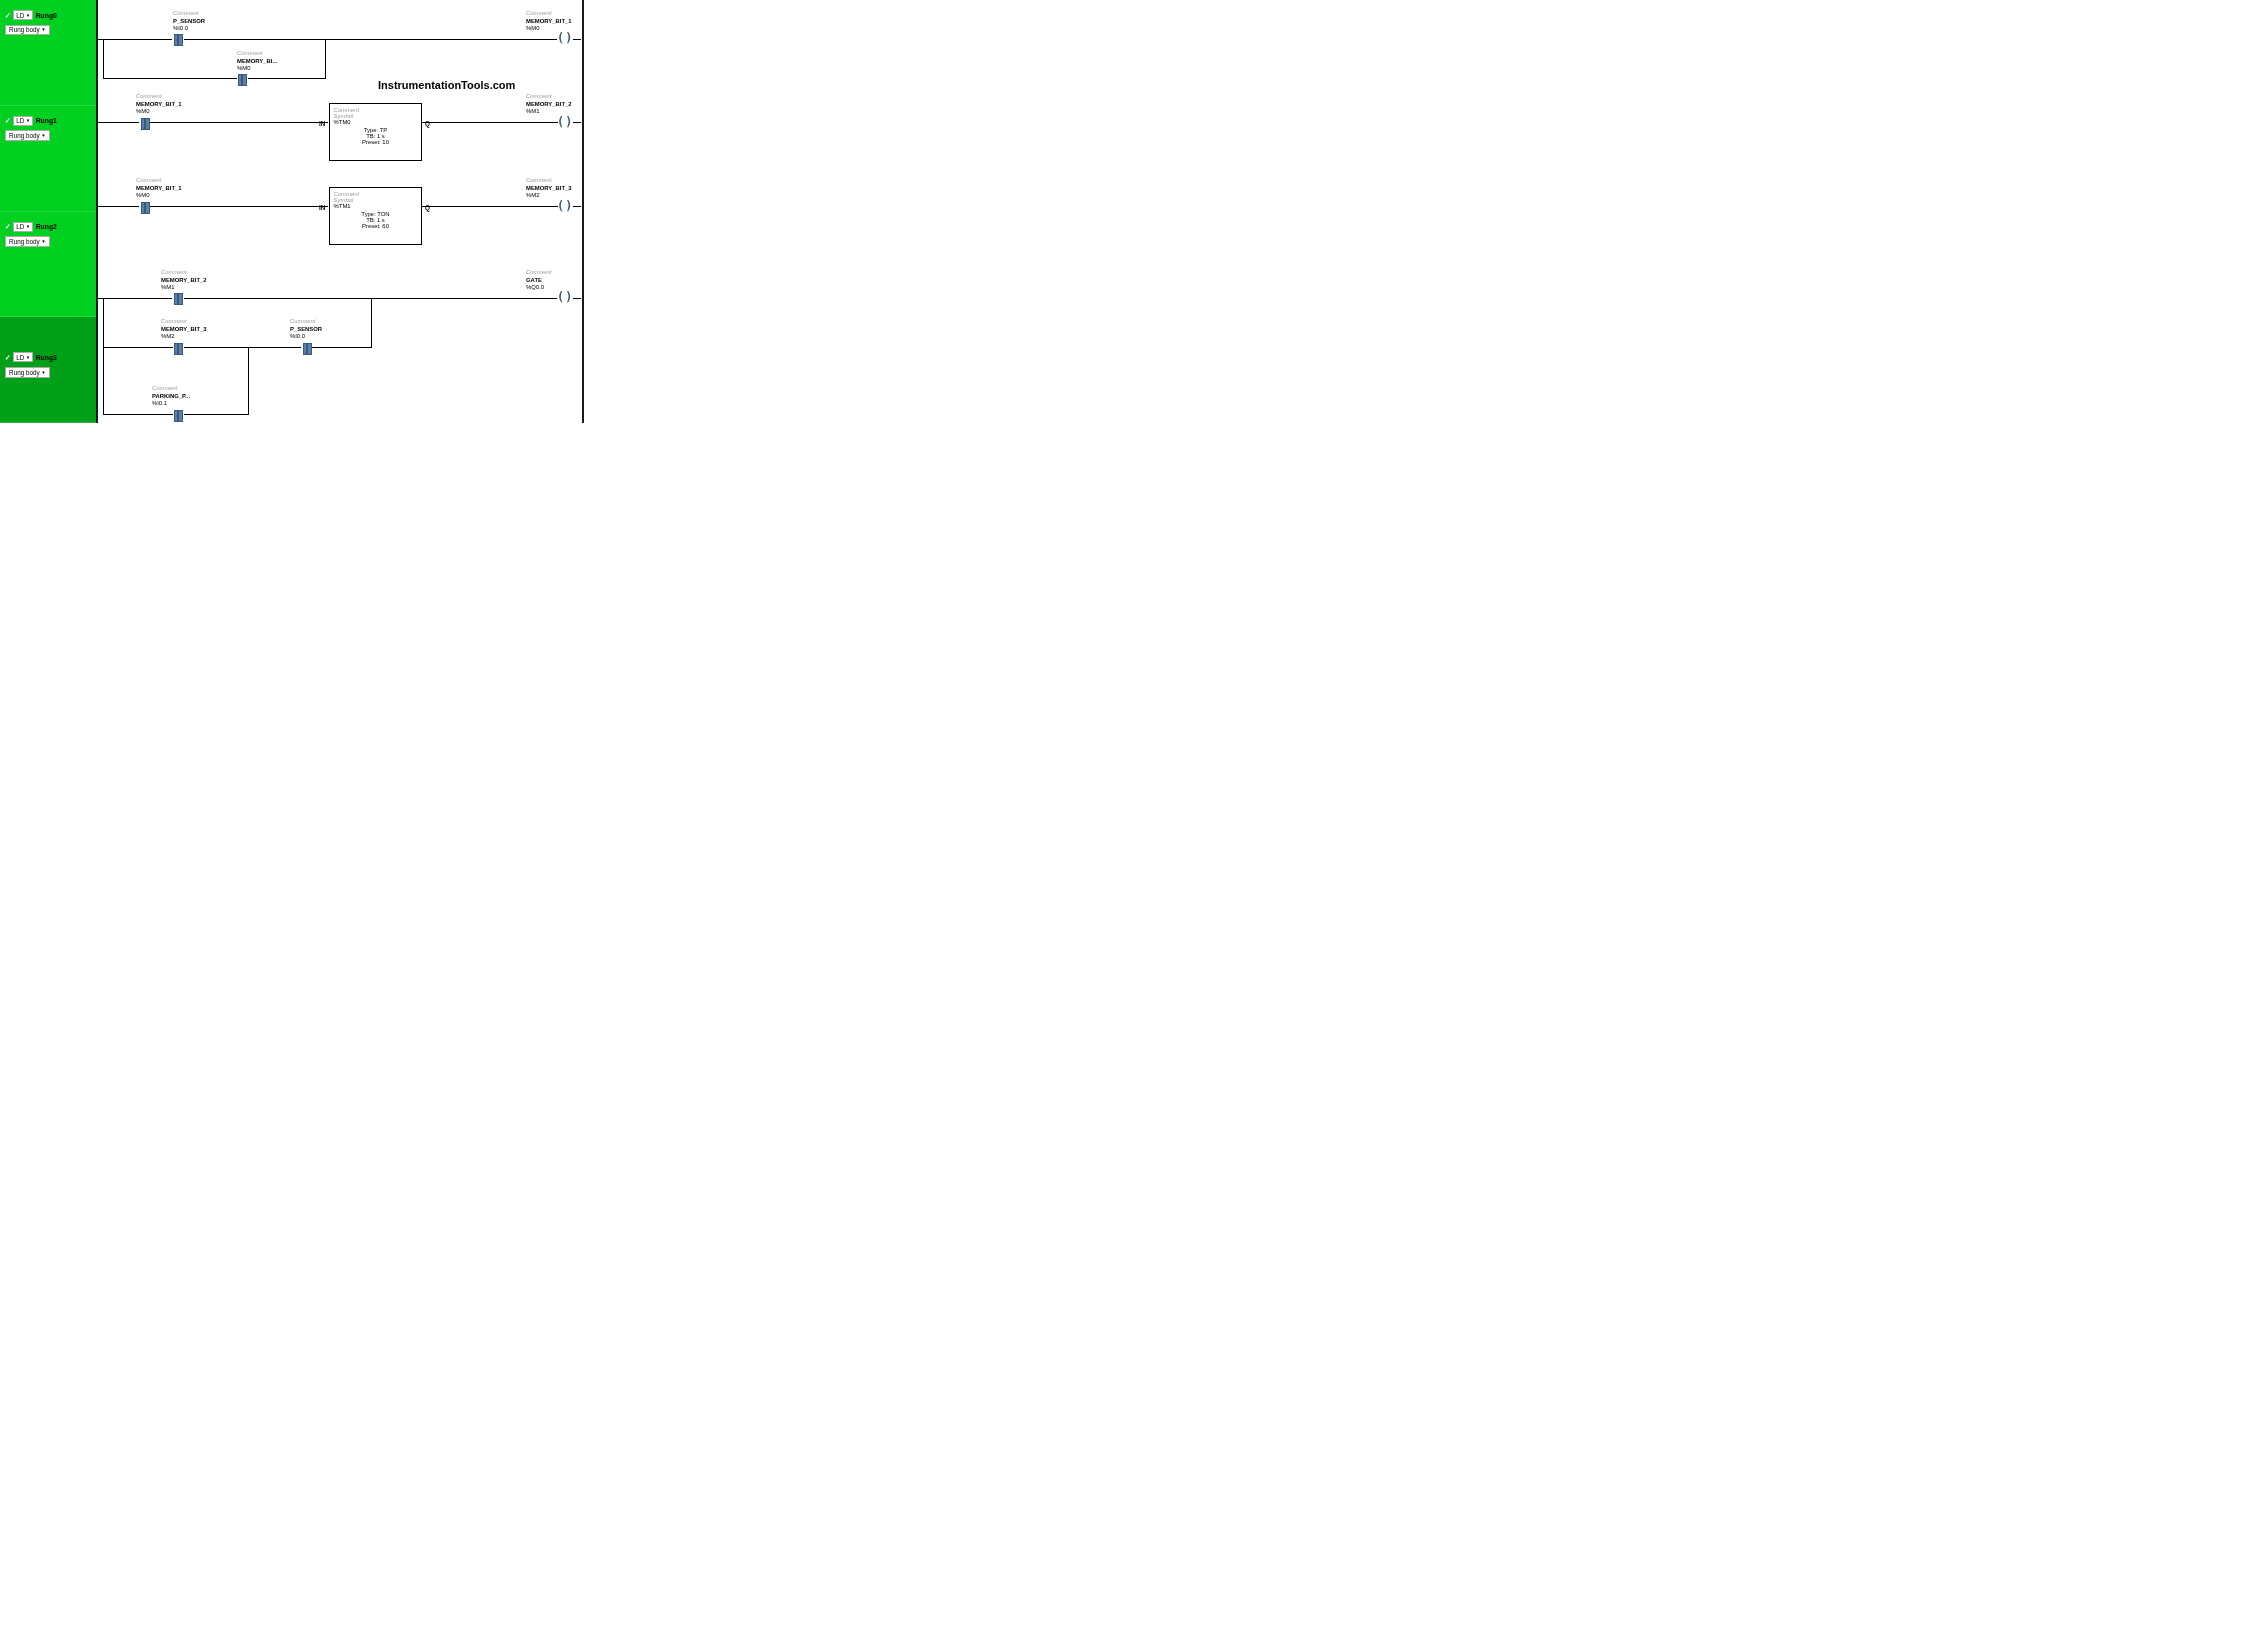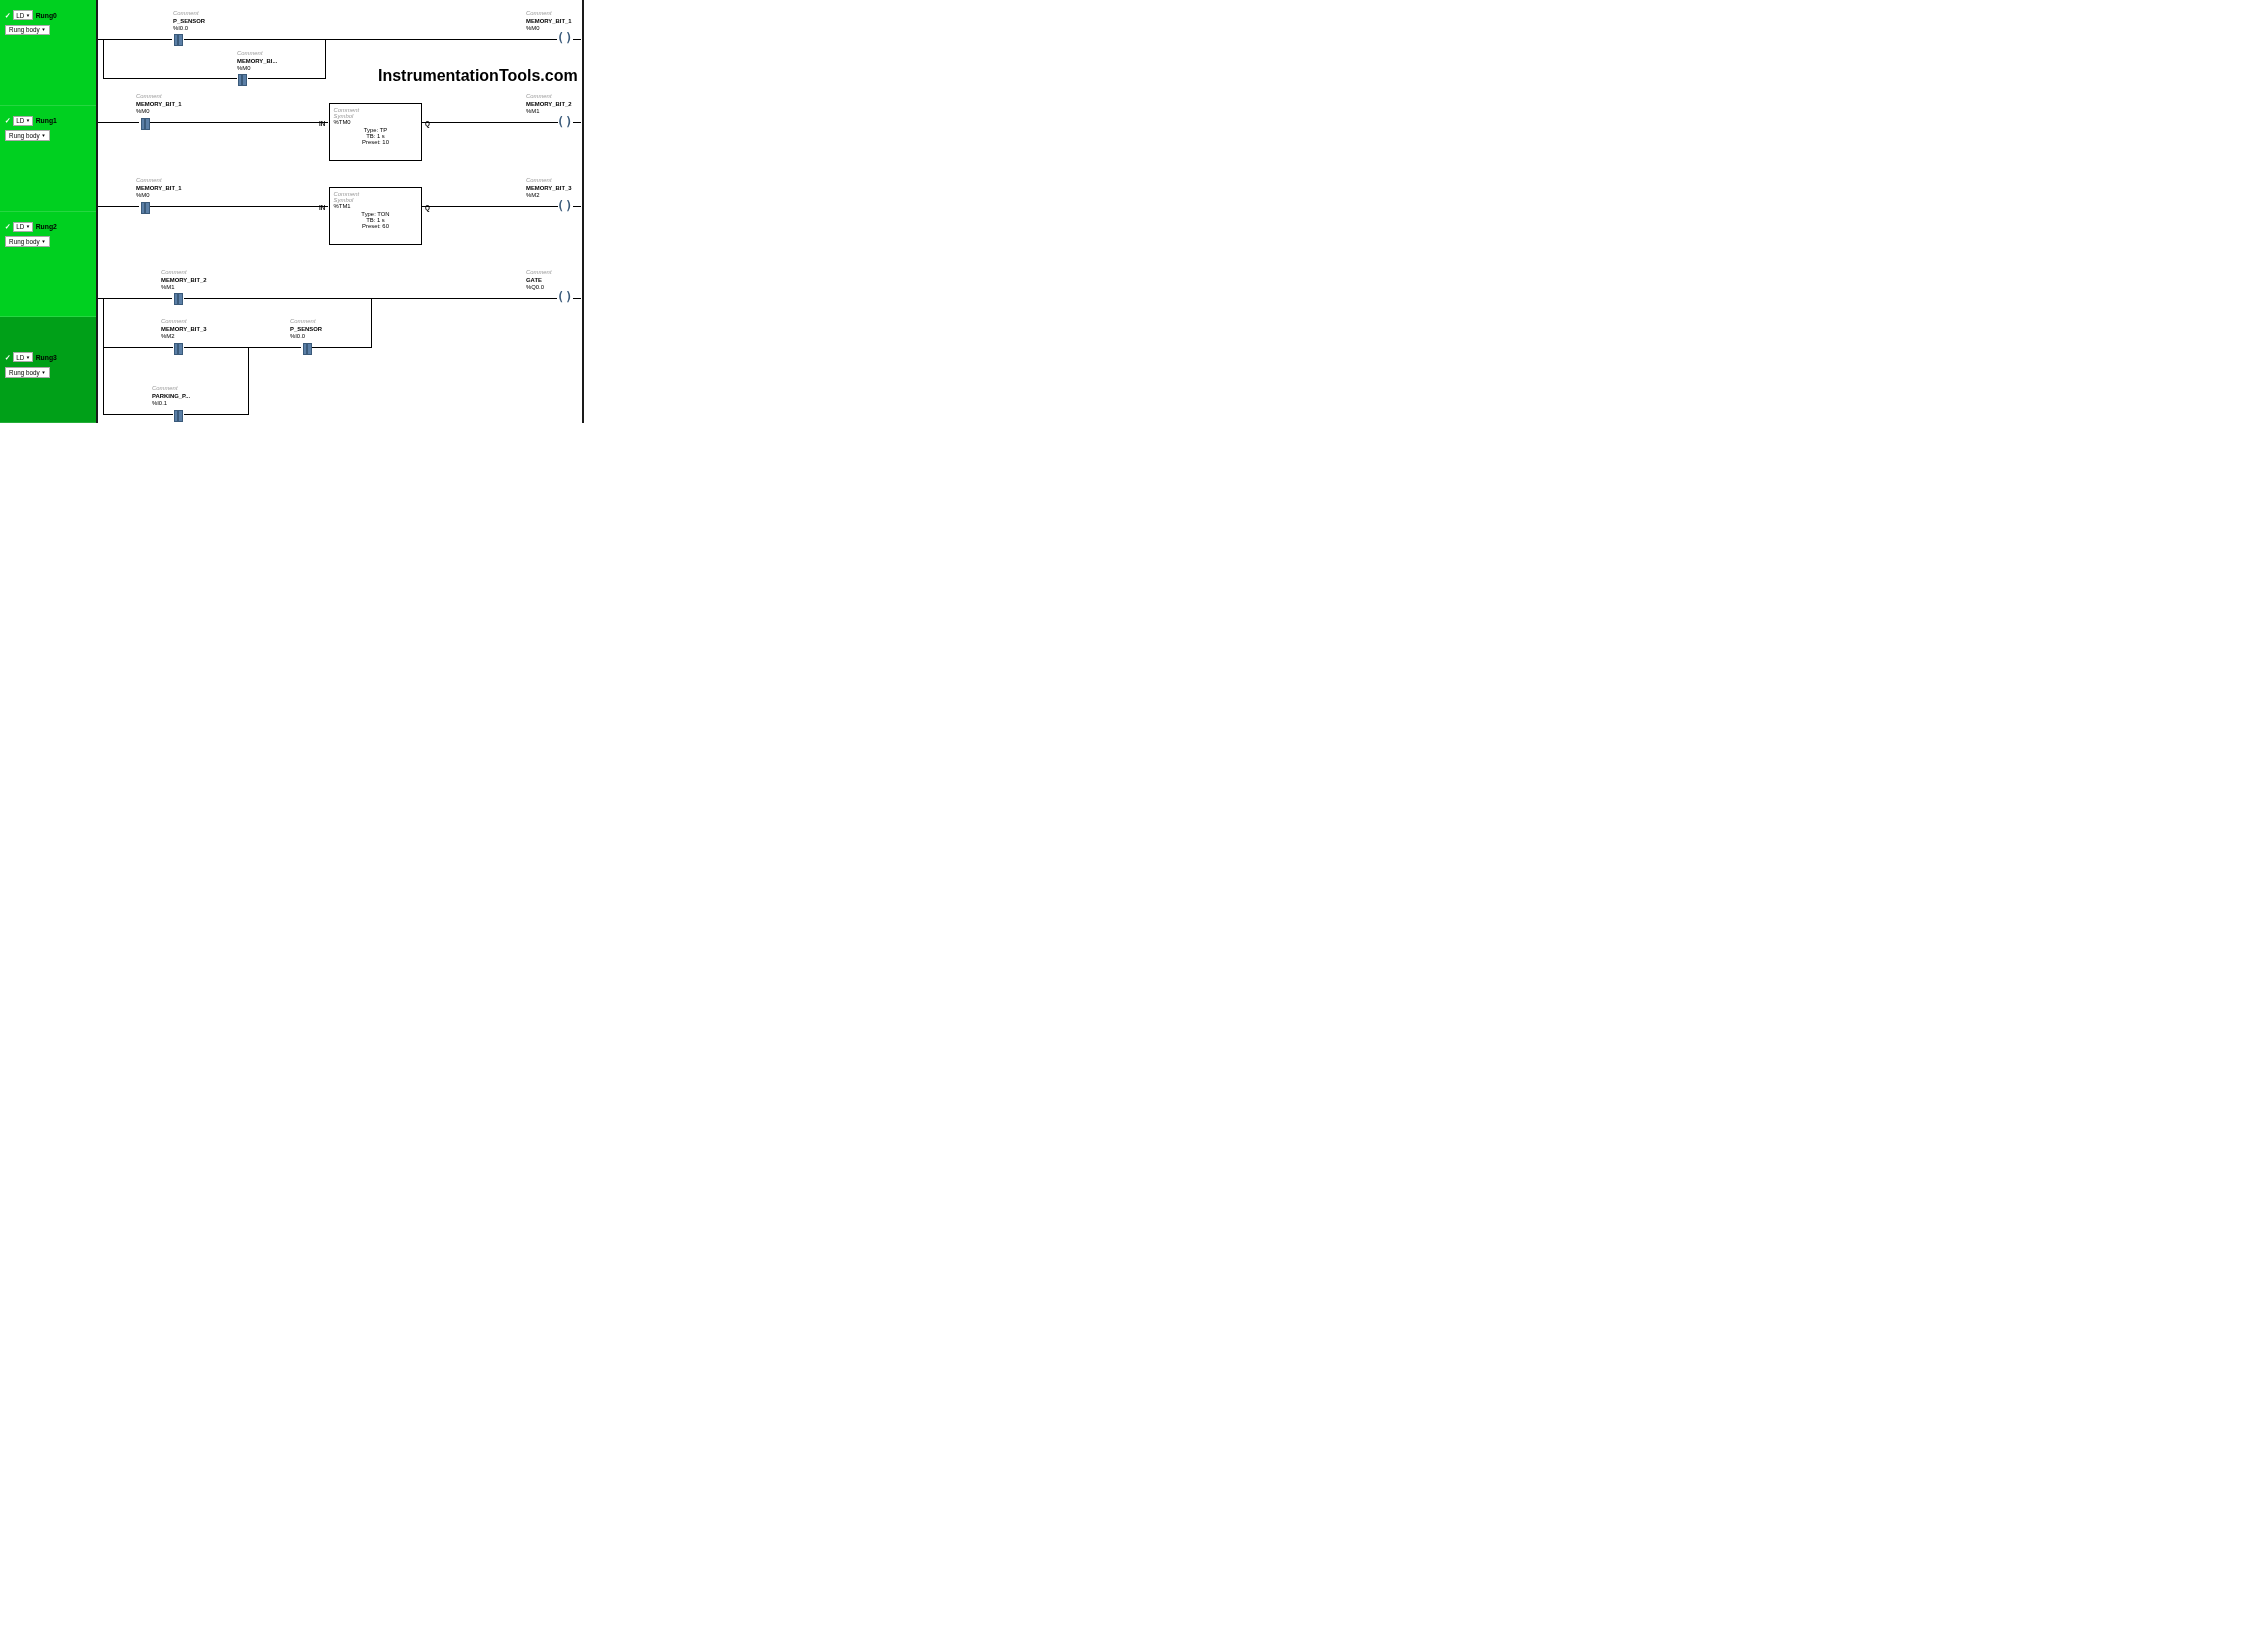--- a/index.html
+++ b/index.html
@@ -135,22 +135,23 @@
     padding: 2.7px 3.6px;
   }
   .timer-pin {
     position: absolute;
     font-weight: bold;
     font-size: 6.3px;
   }
   .watermark {
     position: absolute;
     font-weight: bold;
-    font-size: 16px;
+    font-size: 11px;
     color: #000000;
+    margin-top: 12px;
   }
   .hline {
     position: absolute;
     height: 0.7px;
     background: #000000;
   }
   .vline {
     position: absolute;
     width: 0.7px;
     background: #000000;

